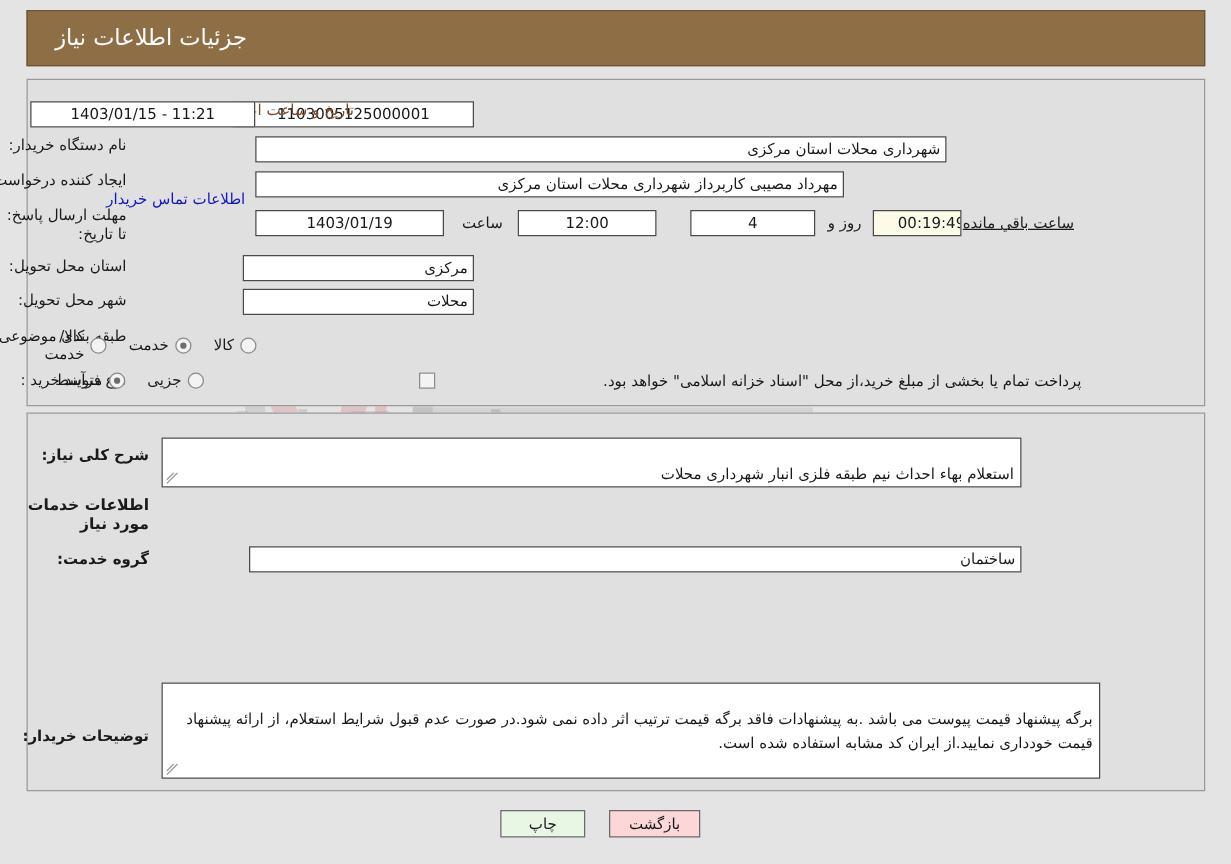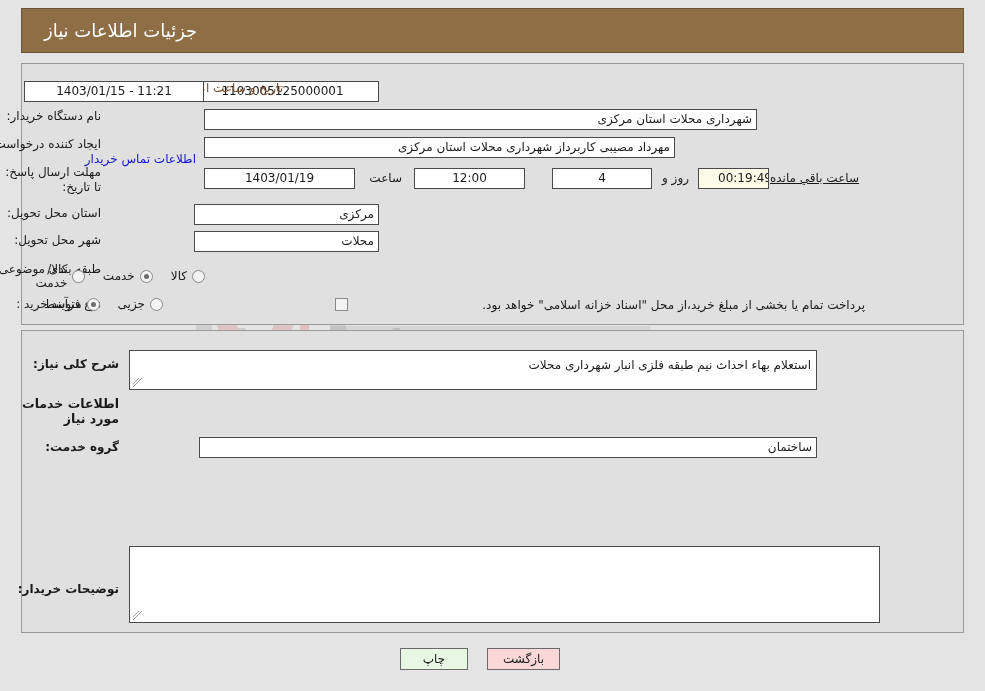--- a/index.html
+++ b/index.html
@@ -191,21 +191,21 @@
   .opt .otxt { font-size: 12px; }
 
   
   .tarea {
     position: absolute;
     background: #ffffff;
     border: 1px solid #4a4a4a;
     box-sizing: border-box;
     font-size: 12px;
     color: #1a1a1a;
-    padding: 5px 5px;
+    padding: 19px 5px;
     line-height: 18px;
     text-align: right;
     overflow: hidden;
   }
   .grip-lines {
     position: absolute;
     left: 3px;
     bottom: 2px;
     width: 9px;
     height: 9px;
@@ -381,20 +381,21 @@
       <td class="svc">ساخت سایر پروژه‌های مهندسی عمران</td>
       <td>مترمربع</td>
       <td>1</td>
       <td>1403/01/19</td>
     </tr>
   </tbody>
 </table>
 
 <span class="lbl lbl-bold" style="position:absolute; right:866px; top:582px; z-index:3;">توضیحات خریدار:</span>
 <div class="tarea" style="right:105px; top:546px; width:751px; height:77px; z-index:3; line-height:19px;">
+  <span>برگه پیشنهاد قیمت پیوست می باشد .به پیشنهادات فاقد برگه قیمت ترتیب اثر داده نمی شود.در صورت عدم قبول شرایط استعلام، از ارائه پیشنهاد قیمت خودداری نمایید.از ایران کد مشابه استفاده شده است.</span>
   <svg class="grip-lines" viewBox="0 0 9 9">
     <line x1="0" y1="9" x2="9" y2="0" stroke="#9a9a9a" stroke-width="1"></line>
     <line x1="0" y1="6" x2="6" y2="0" stroke="#9a9a9a" stroke-width="1"></line>
   </svg>
 </div>
 
 <div class="btn btn-print" style="right:517px; top:648px; width:68px;">چاپ</div>
 <div class="btn btn-back" style="right:425px; top:648px; width:73px;">بازگشت</div>
 
 </body></html>

